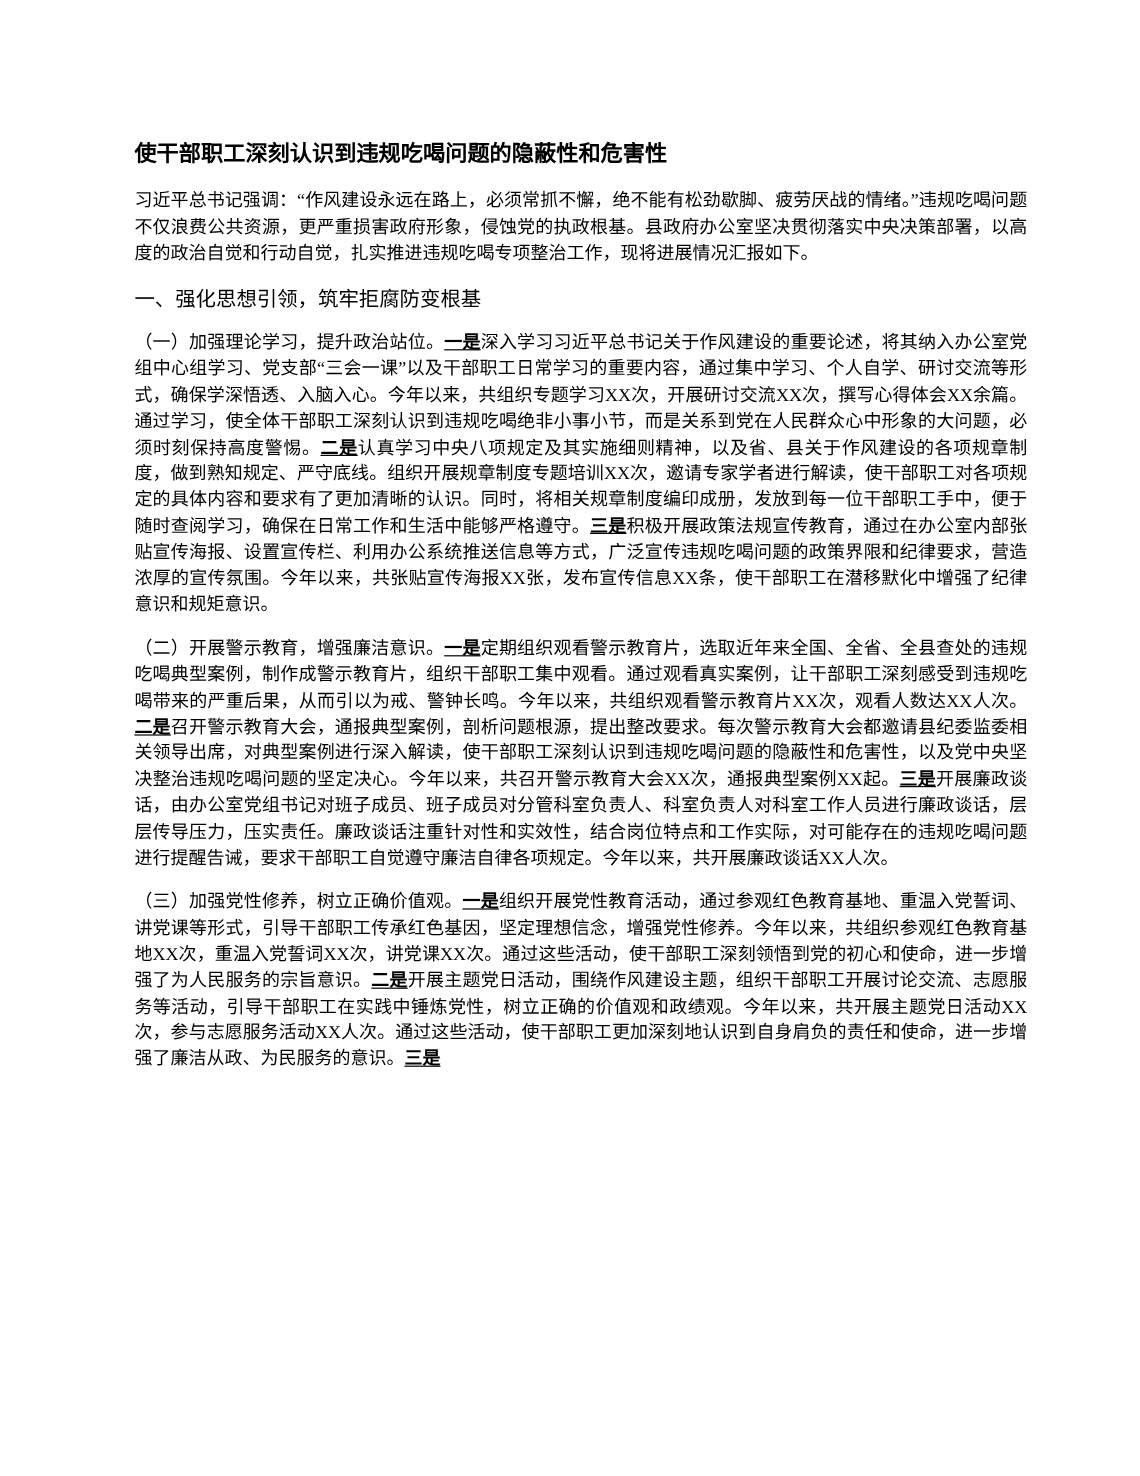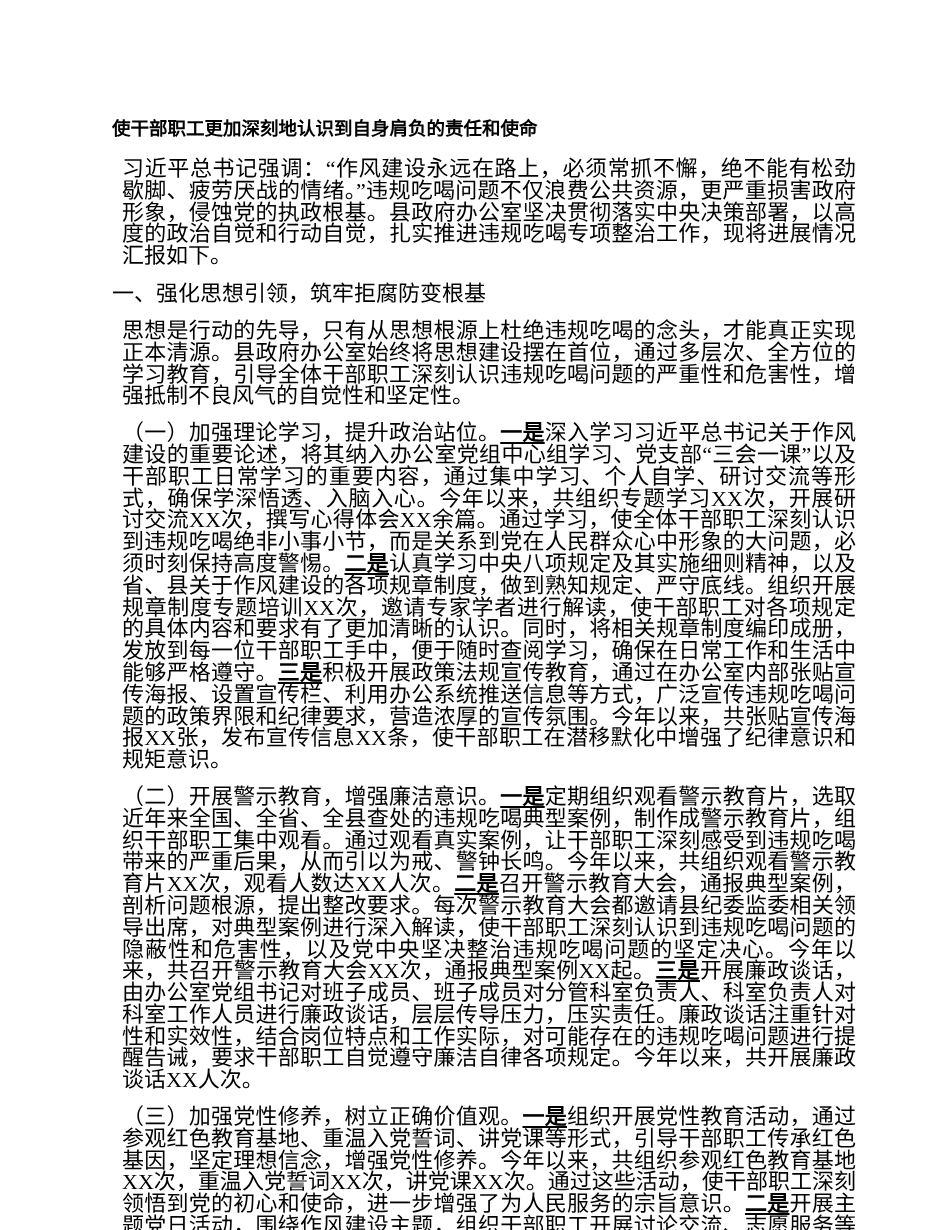--- a/index.html
+++ b/index.html
@@ -19,46 +19,45 @@
     color: #000000;
   }
   .doc-title {
     font-size: 18.5px;
     font-weight: bold;
     line-height: 23px;
     margin: 0 0 17px 0;
     text-align: left;
   }
   .doc-heading {
-    font-size: 22px;
+    font-size: 17px;
     font-weight: normal;
     line-height: 23px;
     margin: 0 0 15px 0;
     text-align: left;
   }
   .doc-para {
-    font-size: 22px;
+    font-size: 15px;
     font-weight: normal;
     line-height: 21.8px;
-    margin: 0 0 15px 10px;
+    margin: 0 0 15px 0;
     text-align: justify;
     text-justify: inter-ideograph;
     word-break: break-all;
   }
   .doc-para .bold {
     font-weight: bold;
     text-decoration: underline;
   }
 </style>
 </head>
 <body>
 
 <div class="page">
-  <h1 class="doc-title">使干部职工更加深刻地认识到自身肩负的责任和使命</h1>
+  <h1 class="doc-title">使干部职工深刻认识到违规吃喝问题的隐蔽性和危害性</h1>
   <div id="doc-body">
       <p class="doc-para"><span>习近平总书记强调：“作风建设永远在路上，必须常抓不懈，绝不能有松劲歇脚、疲劳厌战的情绪。”违规吃喝问题不仅浪费公共资源，更严重损害政府形象，侵蚀党的执政根基。县政府办公室坚决贯彻落实中央决策部署，以高度的政治自觉和行动自觉，扎实推进违规吃喝专项整治工作，现将进展情况汇报如下。</span></p>
       <h2 class="doc-heading"><span>一、强化思想引领，筑牢拒腐防变根基</span></h2>
-      <p class="doc-para"><span>思想是行动的先导，只有从思想根源上杜绝违规吃喝的念头，才能真正实现正本清源。县政府办公室始终将思想建设摆在首位，通过多层次、全方位的学习教育，引导全体干部职工深刻认识违规吃喝问题的严重性和危害性，增强抵制不良风气的自觉性和坚定性。</span></p>
       <p class="doc-para"><span>（一）加强理论学习，提升政治站位。</span><span class="bold">一是</span><span>深入学习习近平总书记关于作风建设的重要论述，将其纳入办公室党组中心组学习、党支部“三会一课”以及干部职工日常学习的重要内容，通过集中学习、个人自学、研讨交流等形式，确保学深悟透、入脑入心。今年以来，共组织专题学习XX次，开展研讨交流XX次，撰写心得体会XX余篇。通过学习，使全体干部职工深刻认识到违规吃喝绝非小事小节，而是关系到党在人民群众心中形象的大问题，必须时刻保持高度警惕。</span><span class="bold">二是</span><span>认真学习中央八项规定及其实施细则精神，以及省、县关于作风建设的各项规章制度，做到熟知规定、严守底线。组织开展规章制度专题培训XX次，邀请专家学者进行解读，使干部职工对各项规定的具体内容和要求有了更加清晰的认识。同时，将相关规章制度编印成册，发放到每一位干部职工手中，便于随时查阅学习，确保在日常工作和生活中能够严格遵守。</span><span class="bold">三是</span><span>积极开展政策法规宣传教育，通过在办公室内部张贴宣传海报、设置宣传栏、利用办公系统推送信息等方式，广泛宣传违规吃喝问题的政策界限和纪律要求，营造浓厚的宣传氛围。今年以来，共张贴宣传海报XX张，发布宣传信息XX条，使干部职工在潜移默化中增强了纪律意识和规矩意识。</span></p>
       <p class="doc-para"><span>（二）开展警示教育，增强廉洁意识。</span><span class="bold">一是</span><span>定期组织观看警示教育片，选取近年来全国、全省、全县查处的违规吃喝典型案例，制作成警示教育片，组织干部职工集中观看。通过观看真实案例，让干部职工深刻感受到违规吃喝带来的严重后果，从而引以为戒、警钟长鸣。今年以来，共组织观看警示教育片XX次，观看人数达XX人次。</span><span class="bold">二是</span><span>召开警示教育大会，通报典型案例，剖析问题根源，提出整改要求。每次警示教育大会都邀请县纪委监委相关领导出席，对典型案例进行深入解读，使干部职工深刻认识到违规吃喝问题的隐蔽性和危害性，以及党中央坚决整治违规吃喝问题的坚定决心。今年以来，共召开警示教育大会XX次，通报典型案例XX起。</span><span class="bold">三是</span><span>开展廉政谈话，由办公室党组书记对班子成员、班子成员对分管科室负责人、科室负责人对科室工作人员进行廉政谈话，层层传导压力，压实责任。廉政谈话注重针对性和实效性，结合岗位特点和工作实际，对可能存在的违规吃喝问题进行提醒告诫，要求干部职工自觉遵守廉洁自律各项规定。今年以来，共开展廉政谈话XX人次。</span></p>
       <p class="doc-para"><span>（三）加强党性修养，树立正确价值观。</span><span class="bold">一是</span><span>组织开展党性教育活动，通过参观红色教育基地、重温入党誓词、讲党课等形式，引导干部职工传承红色基因，坚定理想信念，增强党性修养。今年以来，共组织参观红色教育基地XX次，重温入党誓词XX次，讲党课XX次。通过这些活动，使干部职工深刻领悟到党的初心和使命，进一步增强了为人民服务的宗旨意识。</span><span class="bold">二是</span><span>开展主题党日活动，围绕作风建设主题，组织干部职工开展讨论交流、志愿服务等活动，引导干部职工在实践中锤炼党性，树立正确的价值观和政绩观。今年以来，共开展主题党日活动XX次，参与志愿服务活动XX人次。通过这些活动，使干部职工更加深刻地认识到自身肩负的责任和使命，进一步增强了廉洁从政、为民服务的意识。</span><span class="bold">三是</span></p>
     </div>
 </div>
 
 </body></html>

